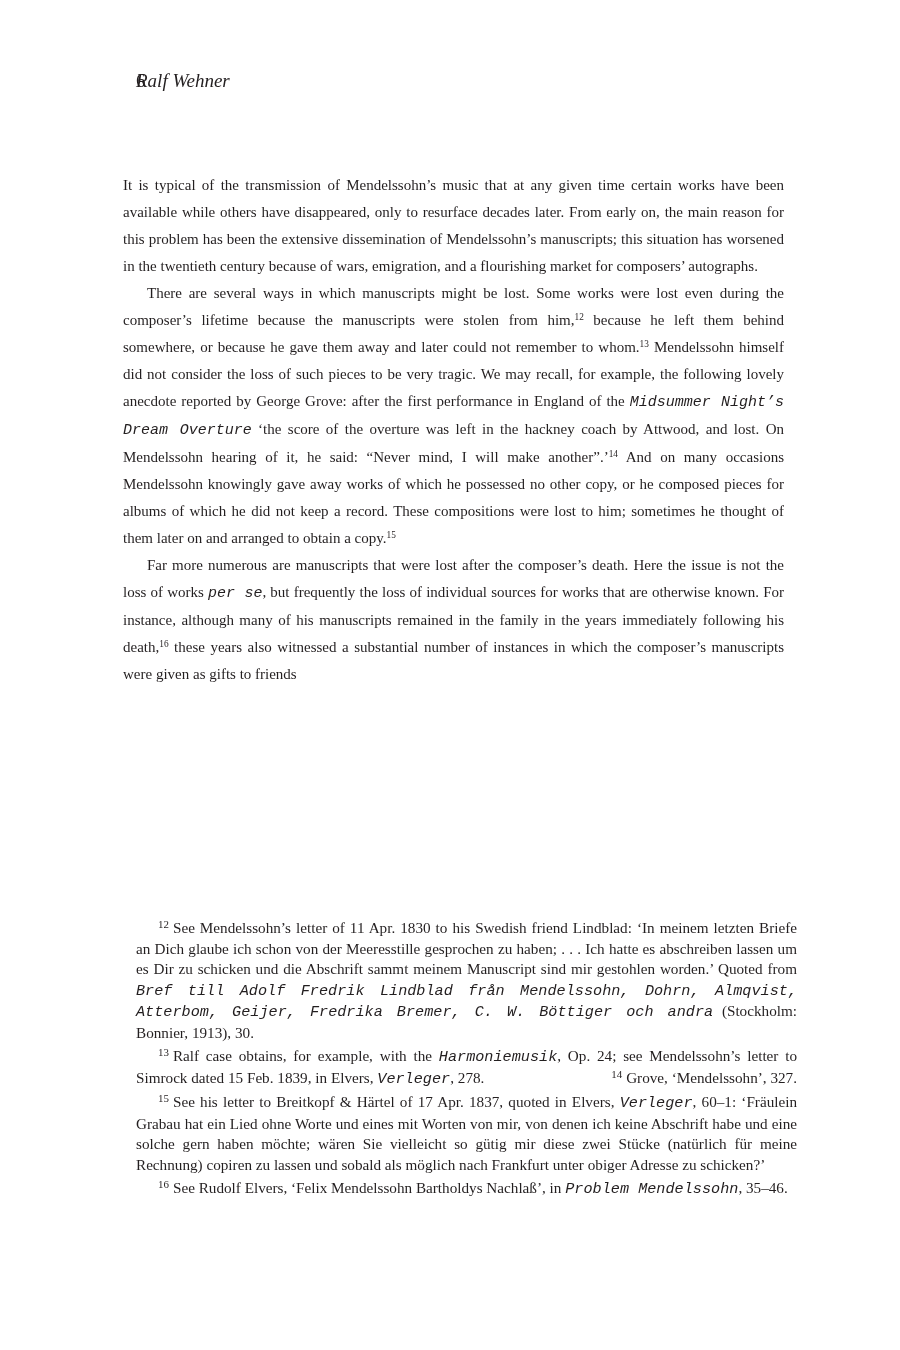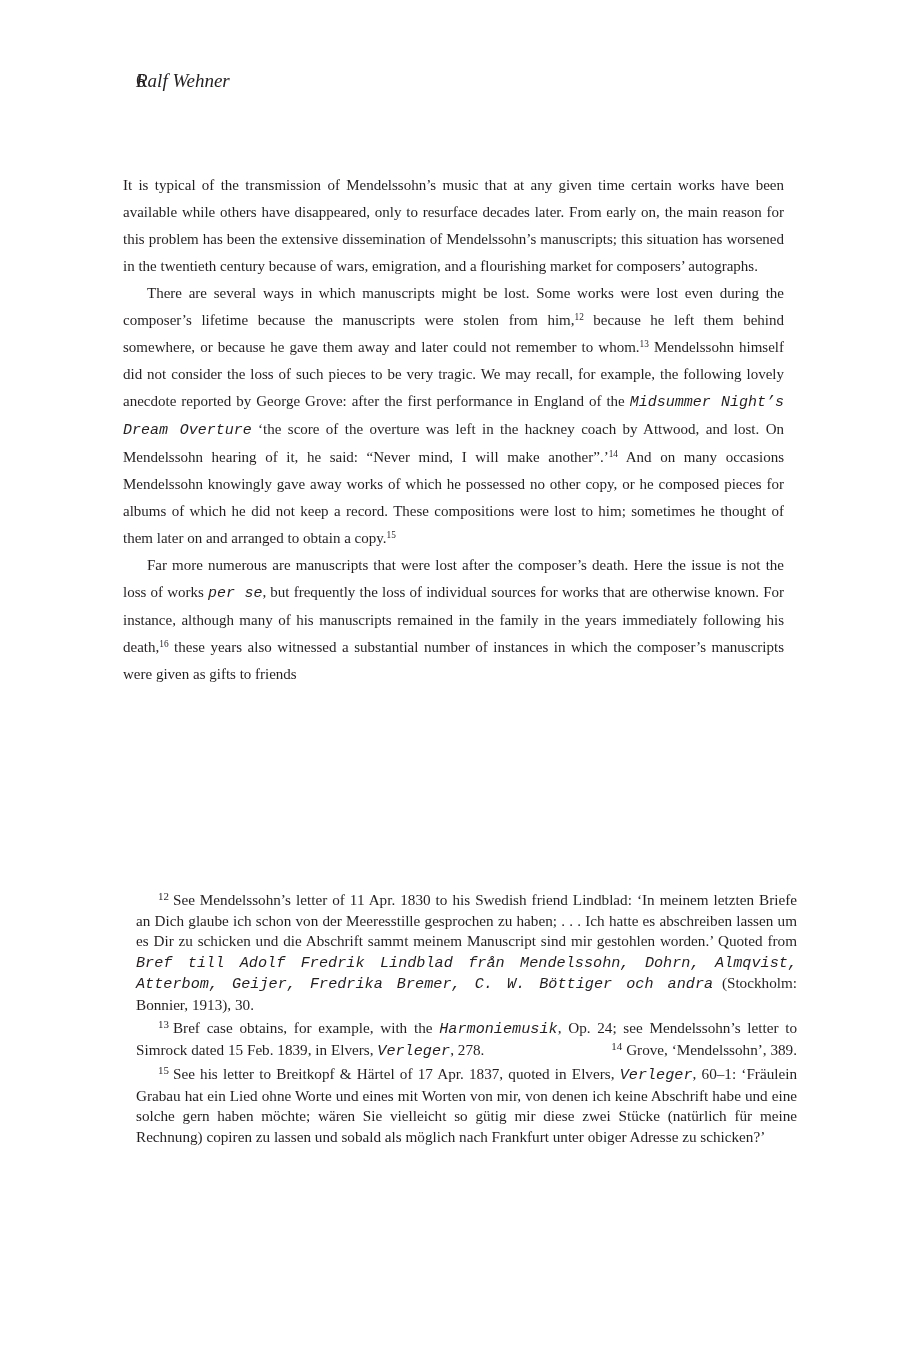--- a/index.html
+++ b/index.html
@@ -64,21 +64,21 @@
       hyphens: manual;
     }
     .body-text p {
       margin: 0;
     }
     .body-text p.indent {
       text-indent: 24px;
     }
     .footnotes {
       position: absolute;
-      top: 890px;
+      top: 918px;
       left: 136px;
       width: 661px;
       font-size: 15.2px;
       line-height: 20.5px;
       text-align: justify;
     }
     .footnotes p {
       margin: 0;
       text-indent: 22px;
     }
@@ -113,17 +113,18 @@
 
 
   <div class="body-text" id="body-text">
       <p><span>It is typical of the transmission of Mendelssohn’s music that at any given time certain works have been available while others have disappeared, only to resurface decades later. From early on, the main reason for this problem has been the extensive dissemination of Mendelssohn’s manuscripts; this situation has worsened in the twentieth century because of wars, emigration, and a flourishing market for composers’ autographs.</span></p>
       <p class="indent"><span>There are several ways in which manuscripts might be lost. Some works were lost even during the composer’s lifetime because the manuscripts were stolen from him,</span><sup>12</sup><span> because he left them behind somewhere, or because he gave them away and later could not remember to whom.</span><sup>13</sup><span> Mendelssohn him­self did not consider the loss of such pieces to be very tragic. We may recall, for example, the following lovely anecdote reported by George Grove: after the first performance in England of the </span><i>Midsummer Night’s Dream Overture</i><span> ‘the score of the overture was left in the hackney coach by Attwood, and lost. On Mendelssohn hearing of it, he said: “Never mind, I will make another”.’</span><sup>14</sup><span> And on many occasions Mendelssohn knowingly gave away works of which he possessed no other copy, or he composed pieces for albums of which he did not keep a record. These compositions were lost to him; sometimes he thought of them later on and arranged to obtain a copy.</span><sup>15</sup></p>
       <p class="indent"><span>Far more numerous are manuscripts that were lost after the composer’s death. Here the issue is not the loss of works </span><i>per se</i><span>, but frequently the loss of individual sources for works that are otherwise known. For instance, although many of his manuscripts remained in the family in the years immediately following his death,</span><sup>16</sup><span> these years also witnessed a substantial number of instances in which the composer’s manuscripts were given as gifts to friends</span></p>
     </div>
 
   <div class="footnotes" id="footnotes">
       <p><span class="fn-num">12</span><span>See Mendelssohn’s letter of 11 Apr. 1830 to his Swedish friend Lindblad: ‘In meinem letzten Briefe an Dich glaube ich schon von der Meeresstille gesprochen zu haben; . . . Ich hatte es abschreiben lassen um es Dir zu schicken und die Abschrift sammt meinem Manuscript sind mir gestohlen worden.’ Quoted from </span><i>Bref till Adolf Fredrik Lindblad från Mendelssohn, Dohrn, Almqvist, Atterbom, Geijer, Fredrika Bremer, C. W. Böttiger och andra</i><span> (Stockholm: Bonnier, 1913), 30.</span></p>
-      <p class="fn-gap"><span class="fn-num">13</span><span>Bref case obtains, for example, with the </span><i>Harmoniemusik</i><span>, Op. 24; see Mendelssohn’s letter to Simrock dated 15 Feb. 1839, in Elvers, </span><i>Verleger</i><span>, 278.</span><span class="fn-tail-right"><span class="fn-num">14</span><span>Grove, ‘Mendelssohn’, 389.</span></span></p>
+      <p class="fn-gap"><span class="fn-num">13</span><span>Ralf case obtains, for example, with the </span><i>Harmoniemusik</i><span>, Op. 24; see Mendelssohn’s letter to Simrock dated 15 Feb. 1839, in Elvers, </span><i>Verleger</i><span>, 278.</span><span class="fn-tail-right"><span class="fn-num">14</span><span>Grove, ‘Mendelssohn’, 327.</span></span></p>
       <p class="fn-gap"><span class="fn-num">15</span><span>See his letter to Breitkopf &amp; Härtel of 17 Apr. 1837, quoted in Elvers, </span><i>Verleger</i><span>, 60–1: ‘Fräulein Grabau hat ein Lied ohne Worte und eines mit Worten von mir, von denen ich keine Abschrift habe und eine solche gern haben möchte; wären Sie vielleicht so gütig mir diese zwei Stücke (natürlich für meine Rechnung) copiren zu lassen und sobald als möglich nach Frankfurt unter obiger Adresse zu schicken?’</span></p>
+      <p class="fn-gap"><span class="fn-num">16</span><span>See Rudolf Elvers, ‘Felix Mendelssohn Bartholdys Nachlaß’, in </span><i>Problem Mendelssohn</i><span>, 35–46.</span></p>
     </div>
 
 </div>
 
 </body></html>

